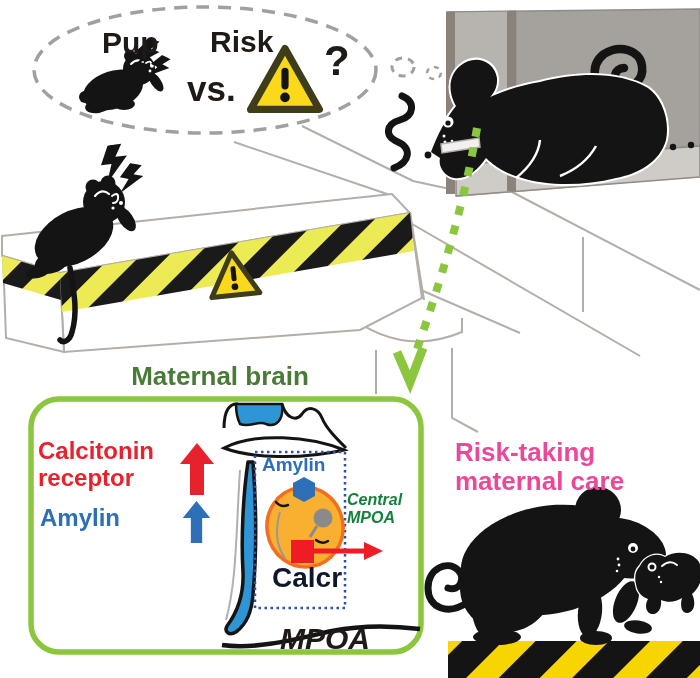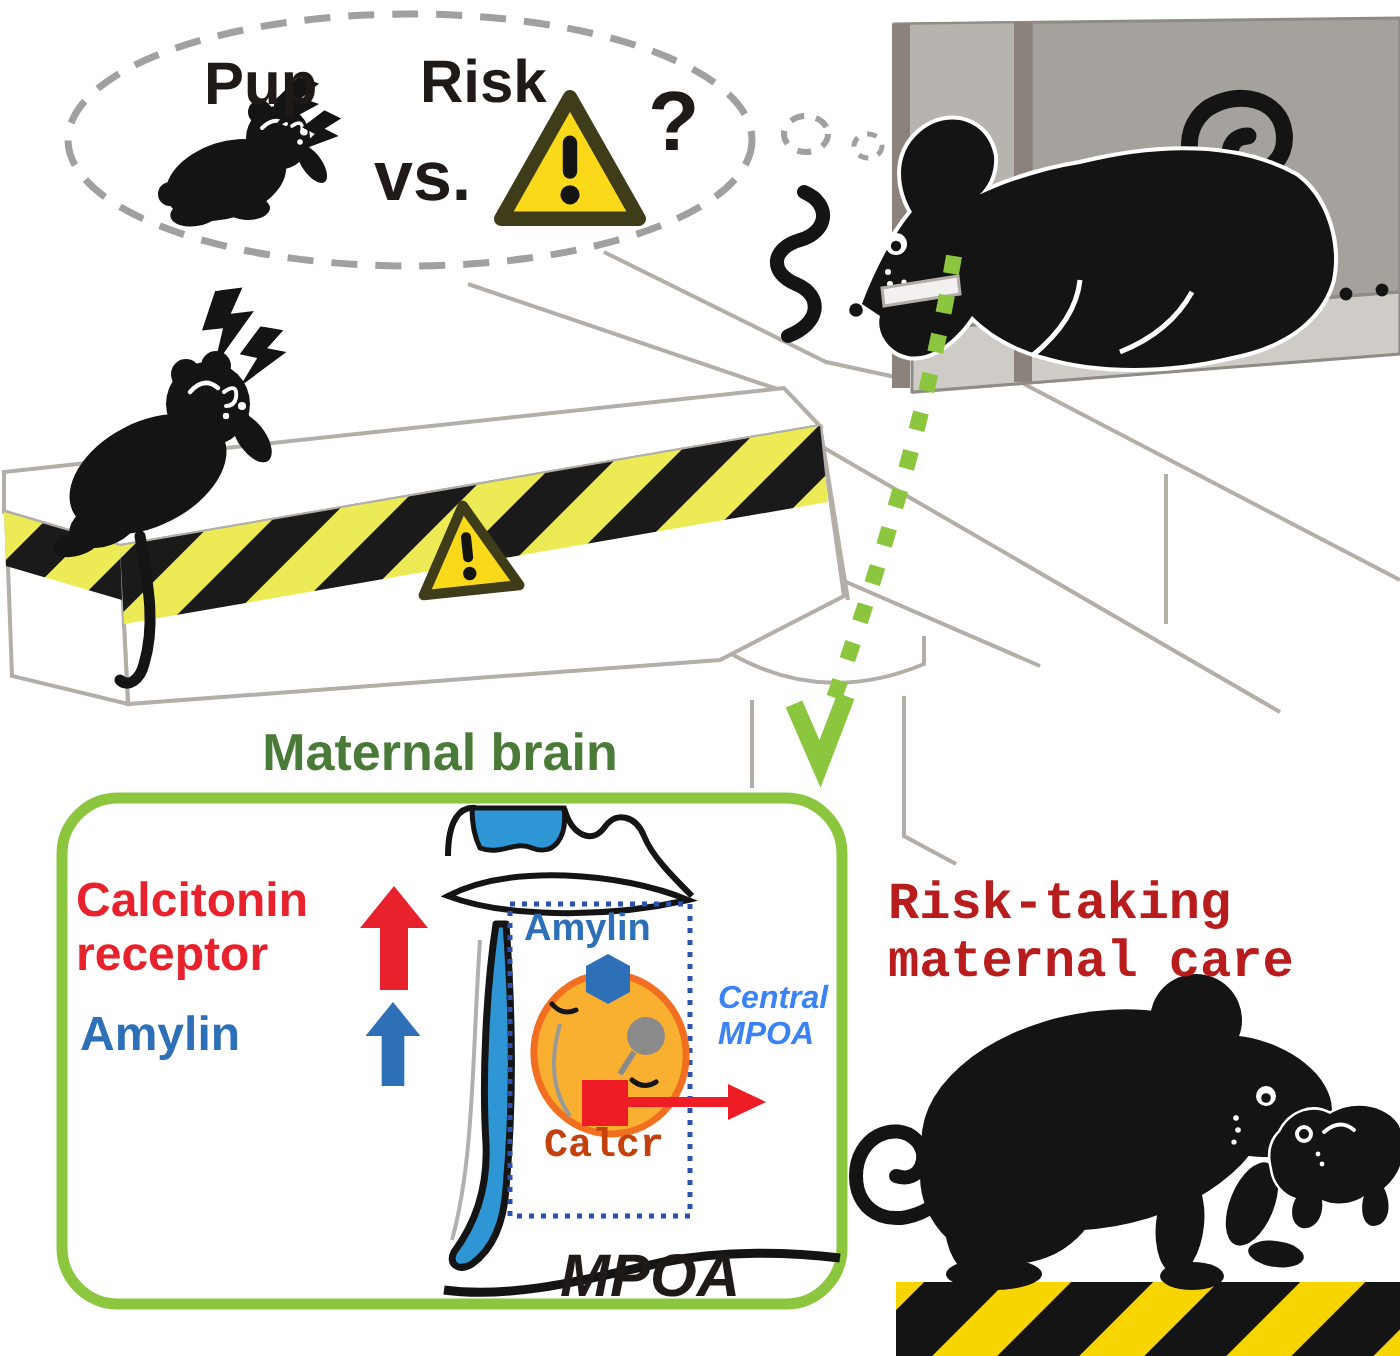--- a/index.html
+++ b/index.html
@@ -9,24 +9,24 @@
   .txt{position:absolute;font-weight:bold;color:#1f1a17;line-height:1.1;z-index:5;}
   .t-pup{left:78px;top:26px;font-size:30px;margin-left:24px;}
   .t-vs{left:187px;top:70px;font-size:35px;}
   .t-risk{left:210px;top:25px;font-size:30px;}
   .t-q{left:324px;top:38px;font-size:42px;}
   .t-title{left:80px;top:362px;width:280px;text-align:center;font-size:26px;color:#4a7a38;}
   .t-calcit{left:38px;top:437px;width:150px;font-size:24px;color:#e8222c;line-height:1.13;}
   .t-amylin{left:40px;top:505px;font-size:24px;color:#2d70b8;}
   .t-loc{left:30px;top:547px;width:172px;text-align:center;font-size:23px;line-height:1.3;}
   .t-damylin{left:262px;top:455px;font-size:19px;color:#2d70b8;}
-  .t-central{left:359px;top:491px;width:62px;font-size:16px;font-style:italic;color:#3b82f6;line-height:1.15;}
-  .t-calcr{left:272px;top:563px;font-size:20px;color:#c2410c;font-family:Liberation Mono, monospace;}
+  .t-central{left:347px;top:491px;width:62px;font-size:16px;font-style:italic;color:#15803d;line-height:1.15;}
+  .t-calcr{left:272px;top:563px;font-size:28px;color:#0f172a;}
   .t-mpoa{left:280px;top:622px;font-size:30px;font-style:italic;}
-  .t-outcome{left:444px;top:438px;width:210px;font-size:26px;color:#b91c1c;line-height:1.13;font-family:Liberation Mono, monospace;}
+  .t-outcome{left:455px;top:438px;width:210px;font-size:26px;color:#ec4899;line-height:1.13;}
 </style>
 </head>
 <body>
 
 <div id="canvas">
 
 <svg id="art" width="700" height="678" viewBox="0 0 700 678">
   <defs>
     <pattern id="hzPale" width="40" height="40" patternUnits="userSpaceOnUse" patternTransform="rotate(45)">
       <rect width="40" height="40" fill="#eceb55"></rect>

